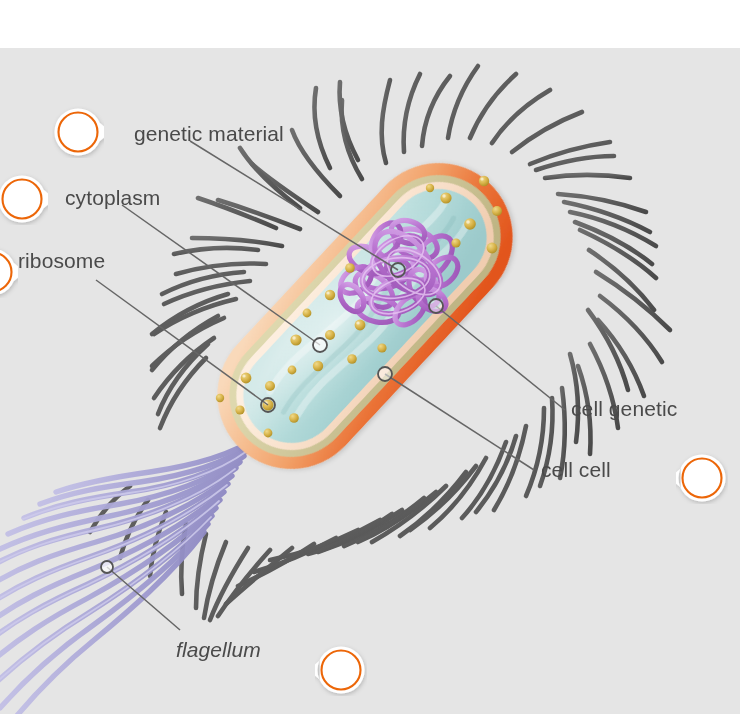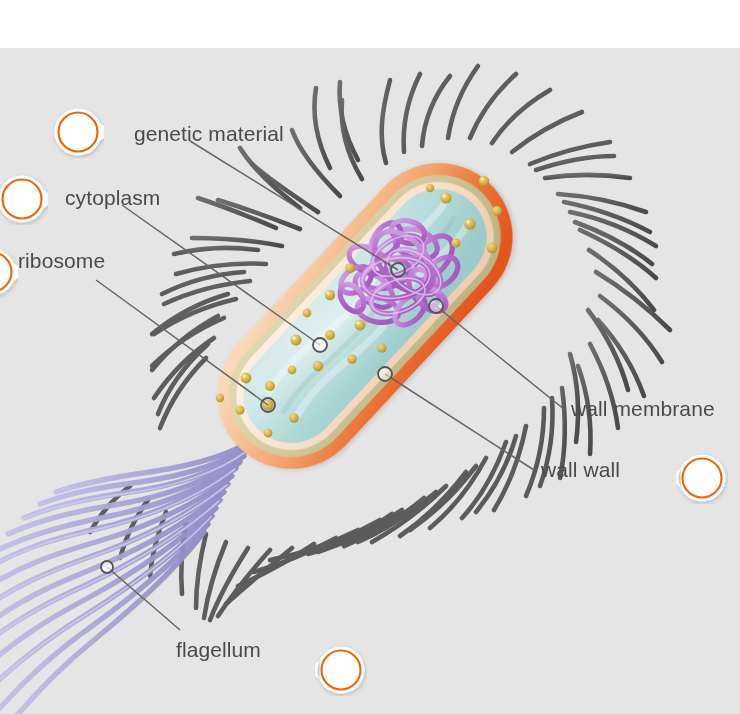--- a/index.html
+++ b/index.html
@@ -305,23 +305,23 @@
       <circle cx="268" cy="357" r="7"></circle>
       <circle cx="436" cy="258" r="7" fill="#ffffff" fill-opacity="0.5"></circle>
       <circle cx="385" cy="326" r="7" fill="#ffffff" fill-opacity="0.5"></circle>
       <circle cx="107" cy="519" r="6" fill="#ffffff" fill-opacity="0.7"></circle>
     </g>
   </svg>
 
   <div class="label" style="left:134px;top:75px;">genetic material</div>
   <div class="label" style="left:65px;top:139px;text-align:center;">cytoplasm</div>
   <div class="label" style="left:18px;top:202px;">ribosome</div>
-  <div class="label" style="left:571px;top:350px;">wall membrane</div>
-  <div class="label" style="left:541px;top:411px;">wall wall</div>
-  <div class="label" style="left:176px;top:591px;">flagellum</div>
+  <div class="label" style="left:571px;top:350px;">cell genetic</div>
+  <div class="label" style="left:541px;top:411px;">cell cell</div>
+  <div class="label" style="left:176px;top:591px;font-style:italic;">flagellum</div>
 
   <div class="drop" style="left:52px;top:58px;">
     <svg class="bubble" viewBox="0 0 64 64">
       <path d="M32 3 A29 29 0 1 1 32 61 A29 29 0 1 1 32 3 Z M58 20 L72 32 L58 44 Z" fill="#ffffff" filter="url(#dropShadow2)"></path>
       <circle cx="32" cy="32" r="24" fill="#ffffff" stroke="#ec6608" stroke-width="2.6"></circle>
     </svg>
   </div>
 
   <div class="drop" style="left:-4px;top:125px;">
     <svg class="bubble" viewBox="0 0 64 64">

